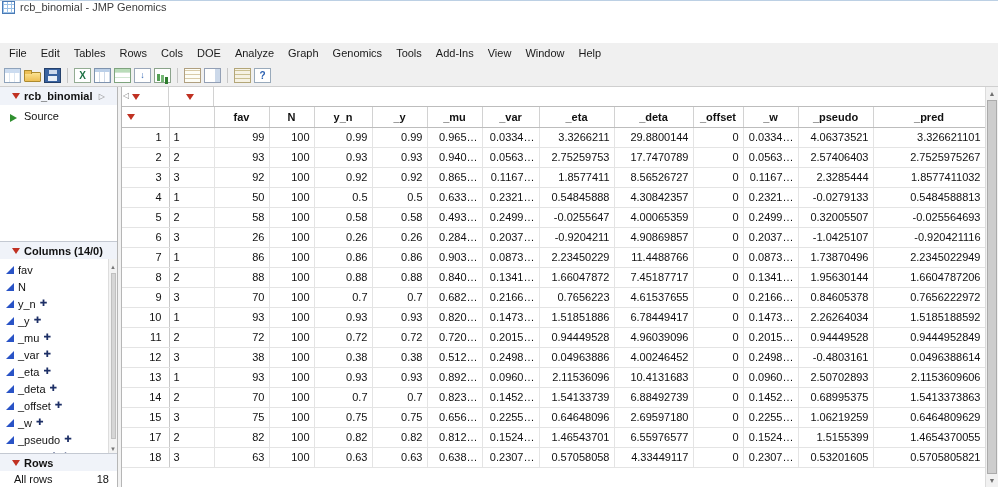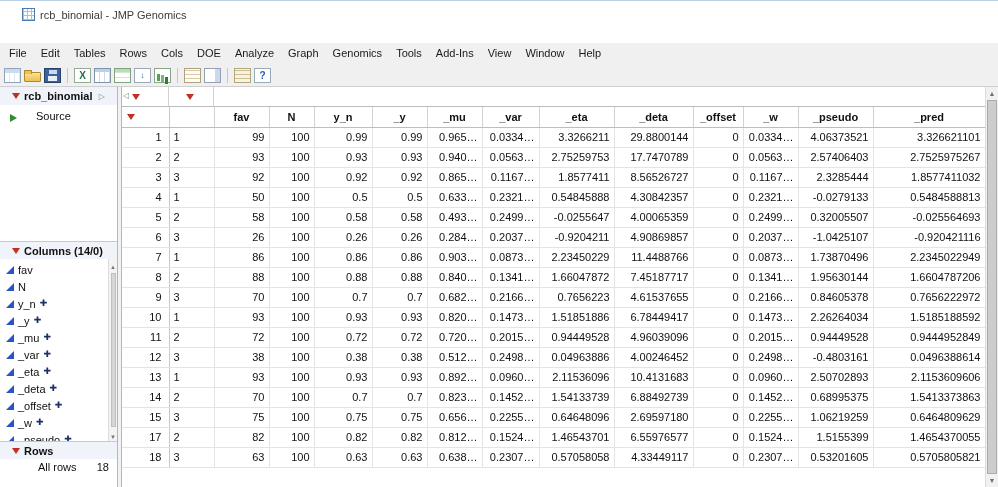--- a/index.html
+++ b/index.html
@@ -3,21 +3,21 @@
 <meta charset="utf-8">
 <style>
   html,body{margin:0;padding:0;background:#fff;}
   *{box-sizing:border-box;}
   .window{
     width:998px;height:487px;overflow:hidden;background:#fff;
     font-family:"Liberation Sans","DejaVu Sans",sans-serif;font-size:11px;color:#111;
     border-top:1px solid #bcd0e4;display:flex;flex-direction:column;
   }
   
-  .titlebar{height:20px;flex:none;display:flex;align-items:flex-end;gap:5px;padding-left:22px;background:#fff;}
+  .titlebar{height:20px;flex:none;display:flex;align-items:flex-start;gap:5px;padding-left:2px;background:#fff;}
   .app-icon{width:13px;height:13px;border:1px solid #4a7ab5;background:
     repeating-linear-gradient(0deg,#9cc2e8 0 1px,rgba(0,0,0,0) 1px 4px),
     repeating-linear-gradient(90deg,#9cc2e8 0 1px,rgba(0,0,0,0) 1px 4px),#fff;flex:none;}
   .title-text{color:#3c3c3c;}
   
   .menubar{height:21px;flex:none;display:flex;align-items:stretch;background:#f0f0f0;padding-left:2px;margin-top:22px;}
   .menu-item{line-height:21px;padding:0 7px;color:#1a1a1a;cursor:default;}
   
   .toolbar{height:23px;flex:none;display:flex;align-items:center;gap:3px;background:#f0f0f0;
     border-bottom:1px solid #cfcfcf;padding-left:4px;}
@@ -61,36 +61,36 @@
   
   .sidebar{width:118px;flex:none;background:#fff;display:flex;flex-direction:column;border-right:1px solid #b6b6b6;}
   .panel-header{height:18px;flex:none;display:flex;align-items:center;gap:4px;padding:0 12px;
     background:#f0f3f9;border-top:1px solid #c4c9d2;font-weight:bold;}
   .panel-header.first{border-top:none;}
   .red-tri{width:0;height:0;border-left:4px solid transparent;border-right:4px solid transparent;
     border-top:6px solid #c03122;flex:none;}
   .pdisc{margin-left:auto;color:#8a8a8a;font-size:8px;}
   .pdisc::after{content:"▷";}
   .table-panel-content{height:136px;flex:none;padding-top:3px;}
-  .src-item{display:flex;align-items:flex-end;gap:19px;padding:2px 6px 2px 10px;}
+  .src-item{display:flex;align-items:flex-end;gap:7px;padding:2px 6px 2px 10px;}
   .src-tri{width:0;height:0;border-left:7px solid #2f8f2f;border-top:4px solid transparent;
     border-bottom:4px solid transparent;flex:none;}
   .columns-list{flex:1;min-height:0;position:relative;padding:2px 10px 0 0;overflow:hidden;}
   .col-item{height:17px;display:flex;align-items:center;gap:4px;padding-left:6px;white-space:nowrap;}
   .cont-icon{width:0;height:0;border-bottom:8px solid #2953c6;border-left:8px solid transparent;flex:none;}
   .badge{font-size:9px;color:#1d2f66;line-height:1;}
   .badge-formula::after{content:"✚";}
   .badge-asterisk::after{content:"✱";}
   .mini-scroll{position:absolute;right:0;top:0;bottom:0;width:9px;background:#f3f3f3;
     border-left:1px solid #ddd;display:flex;flex-direction:column;align-items:center;}
   .mini-up::after{content:"▲";font-size:6px;color:#777;}
   .mini-down::after{content:"▼";font-size:6px;color:#777;}
   .mini-thumb{flex:1;width:5px;margin:2px 0;background:#d6d6d6;border:1px solid #c0c0c0;}
   .rows-stats{flex:none;}
-  .stat-row{display:flex;justify-content:space-between;padding:2px 8px 14px 14px;margin-left:24px;}
+  .stat-row{display:flex;justify-content:space-between;padding:2px 8px 2px 14px;}
   
   .splitter{width:4px;flex:none;background:#f2f2f2;border-right:1px solid #b6b6b6;}
   
   .grid-wrap{flex:1;min-width:0;display:flex;flex-direction:column;background:#fff;overflow:hidden;}
   .top-strip{height:20px;flex:none;border-bottom:1px solid #bdbdbd;position:relative;}
   .strip-line{position:absolute;top:0;bottom:0;width:1px;background:#d2d2d2;}
   .collapse-arrow{position:absolute;left:1px;top:4px;color:#8a8a8a;font-size:8px;}
   .collapse-arrow::after{content:"◁";}
   .strip-tri{position:absolute;top:7px;}
   .data-grid{border-collapse:collapse;table-layout:fixed;width:863px;font-size:11px;}

